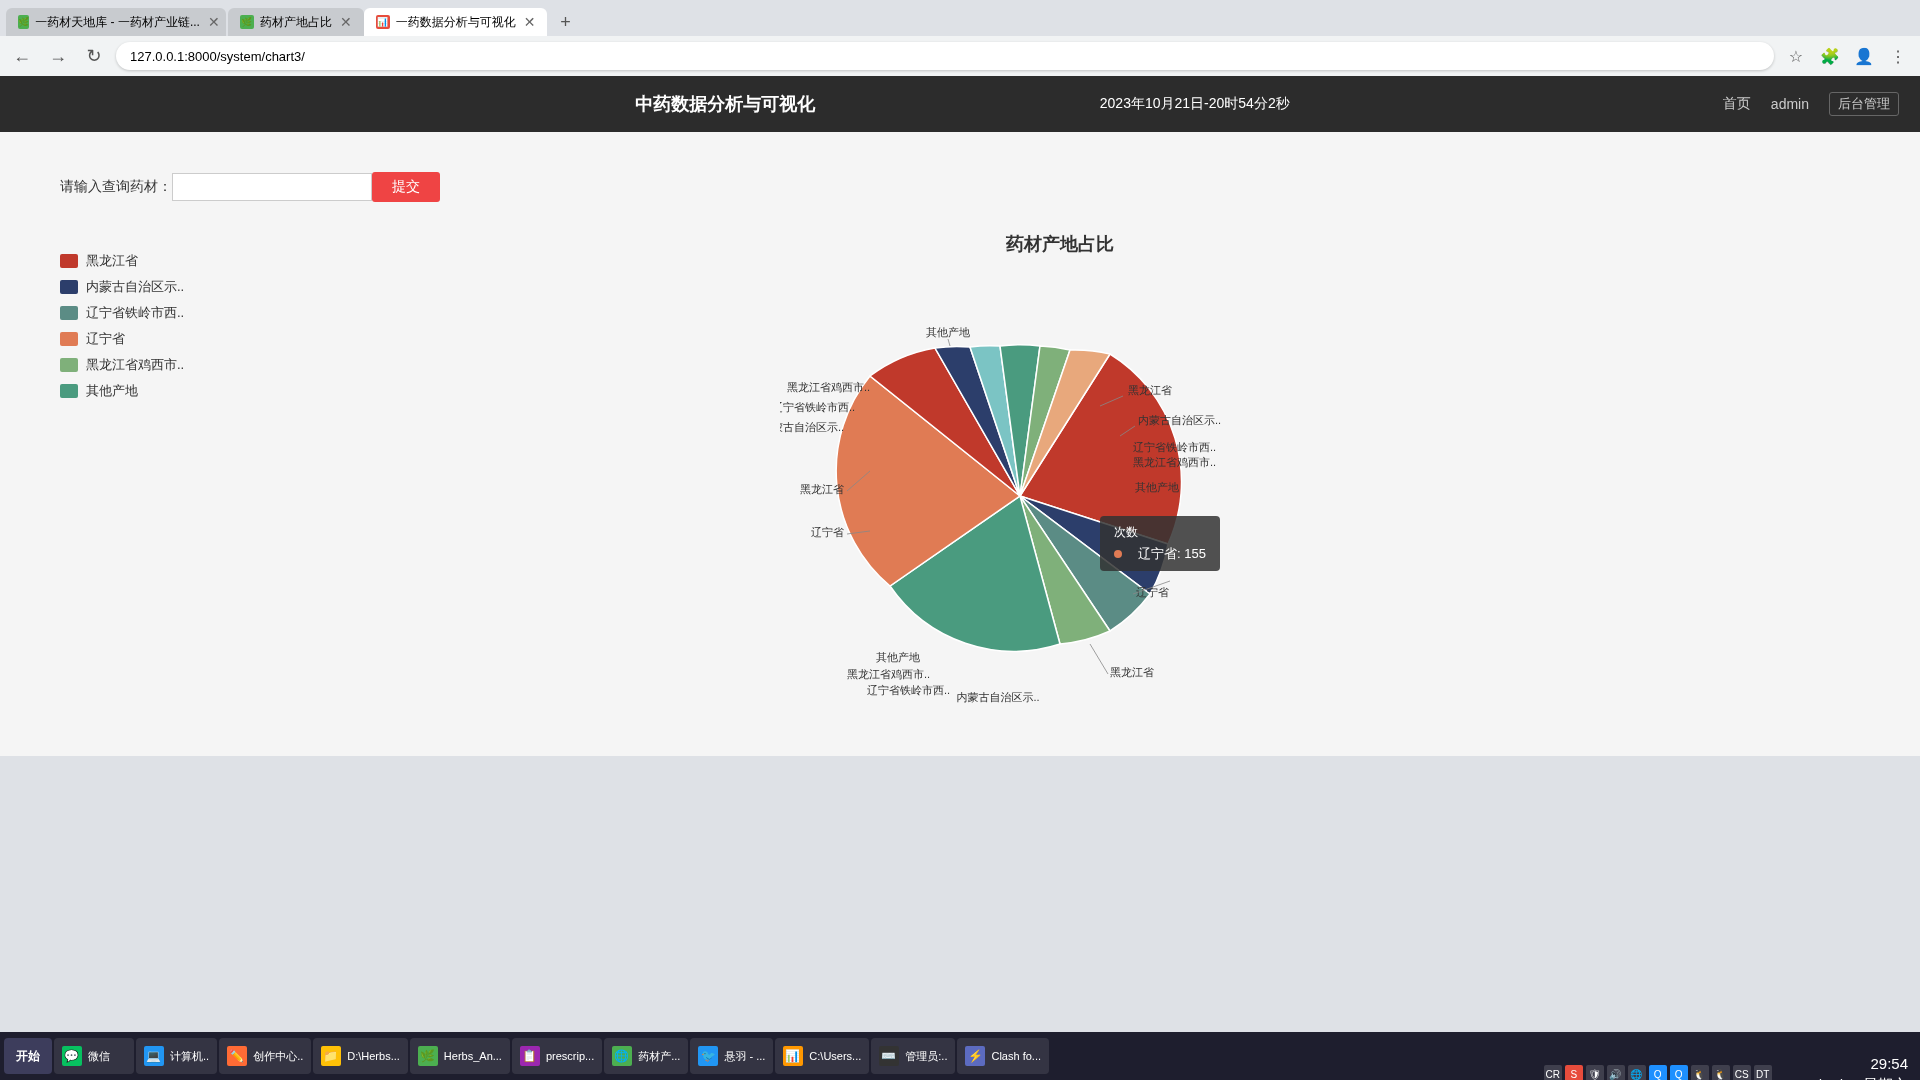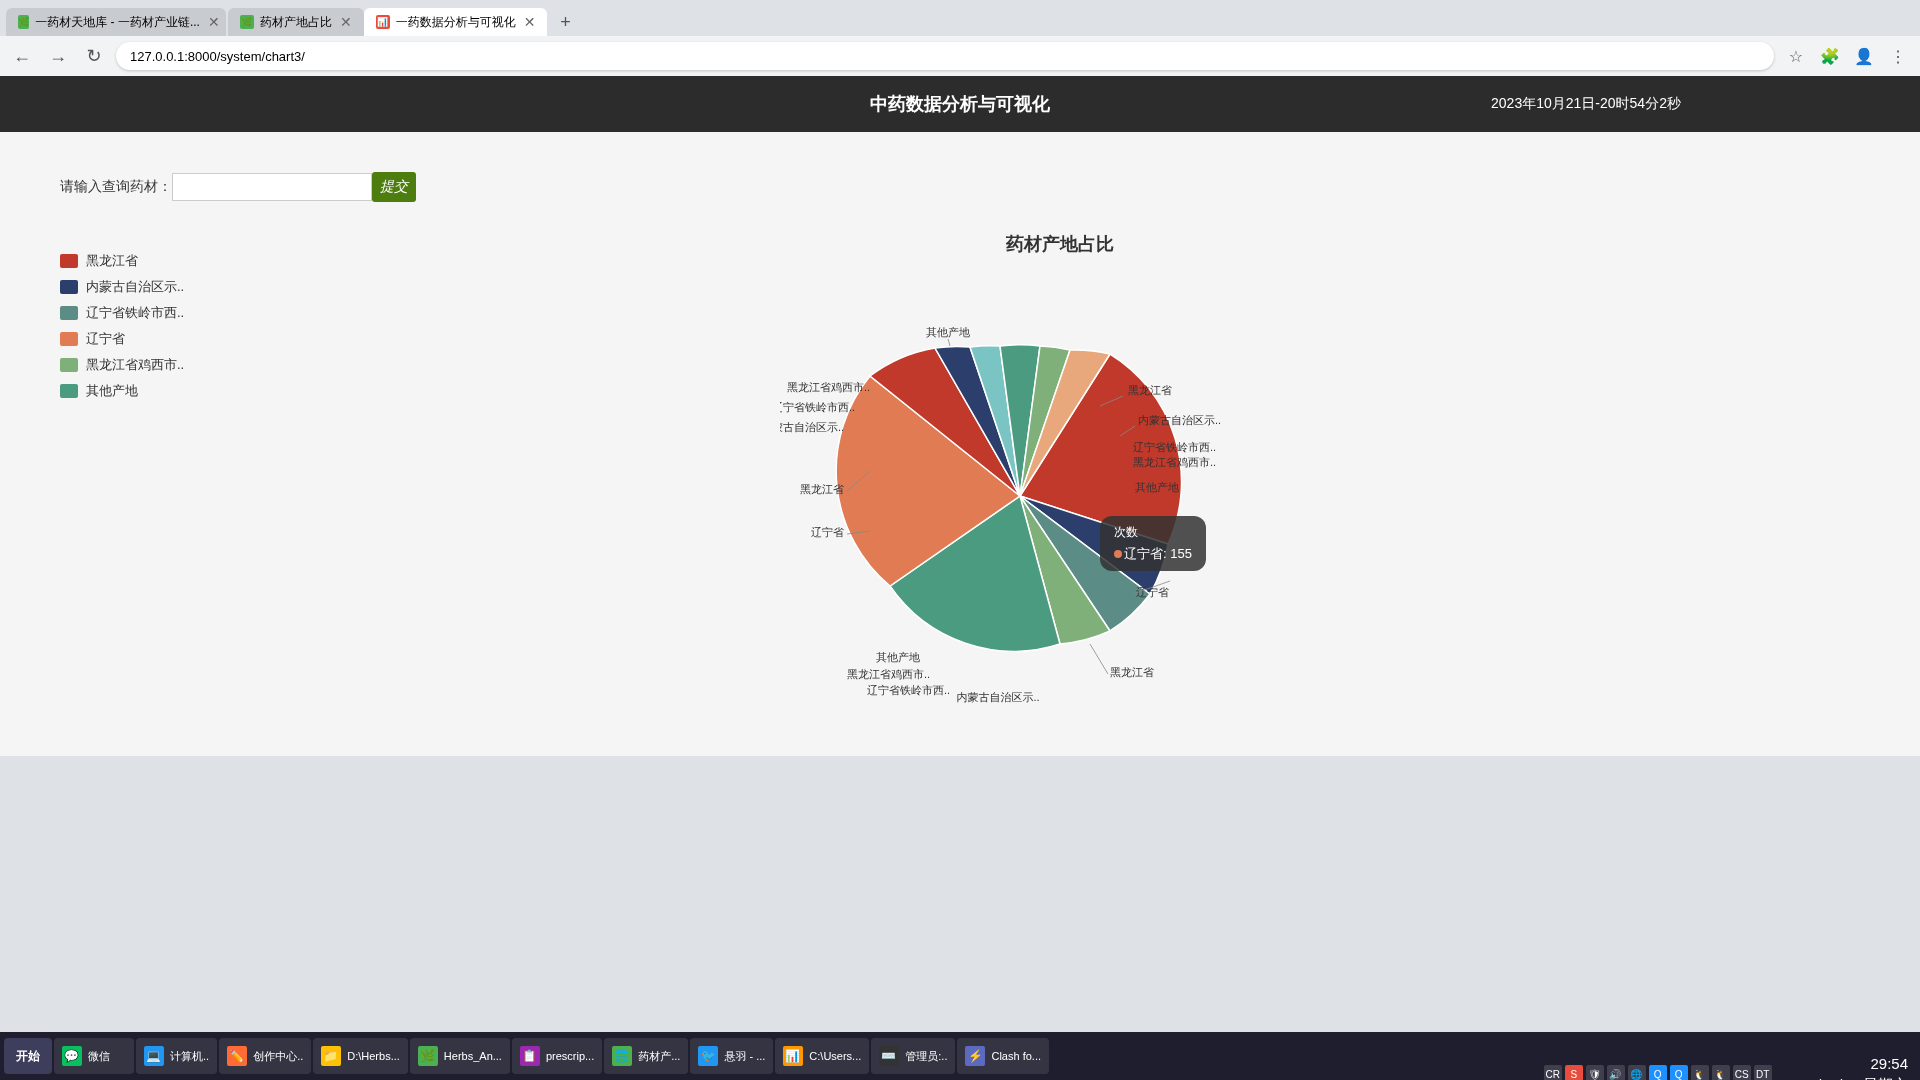--- a/index.html
+++ b/index.html
@@ -28,36 +28,36 @@
     .navbar-time { flex: 1; text-align: center; font-size: 14px; }
     .navbar-links { flex: 1; display: flex; justify-content: flex-end; align-items: center; gap: 20px; font-size: 14px; }
     .navbar-link { color: #ccc; cursor: pointer; text-decoration: none; }
     .navbar-user { color: #ccc; cursor: pointer; }
     .navbar-admin { color: #ccc; cursor: pointer; border: 1px solid #666; padding: 2px 8px; border-radius: 3px; font-size: 13px; }
 
     .main-content { padding: 40px 60px; }
     .search-row { display: flex; align-items: center; gap: 0; margin-bottom: 30px; }
     .search-label { font-size: 14px; color: #333; }
     .search-input { width: 200px; height: 28px; border: 1px solid #ccc; padding: 0 8px; font-size: 13px; outline: none; background: #fff; }
-    .submit-btn { background: #4d7c0f; color: white; border: none; padding: 6px 8px; font-size: 14px; cursor: pointer; border-radius: 3px; font-style: italic; }
+    .submit-btn { background: #ef4444; color: white; border: none; padding: 6px 20px; font-size: 14px; cursor: pointer; border-radius: 3px; }
 
     .chart-section { display: flex; gap: 40px; align-items: flex-start; }
     .legend { display: flex; flex-direction: column; gap: 8px; padding-top: 20px; min-width: 160px; }
     .legend-item { display: flex; align-items: center; gap: 8px; font-size: 13px; color: #333; }
     .legend-color { width: 18px; height: 14px; border-radius: 2px; flex-shrink: 0; }
 
     .chart-area { flex: 1; display: flex; flex-direction: column; align-items: center; }
     .chart-title { font-size: 18px; font-weight: bold; color: #333; margin-bottom: 20px; }
 
     .pie-container { position: relative; width: 560px; height: 440px; }
 
     
-    .tooltip-box { position: absolute; background: rgba(50,50,50,0.85); color: white; padding: 8px 14px; border-radius: 12px; font-size: 13px; top: 240px; left: 320px; z-index: 10; }
+    .tooltip-box { position: absolute; background: rgba(50,50,50,0.85); color: white; padding: 8px 14px; border-radius: 4px; font-size: 13px; top: 240px; left: 320px; z-index: 10; }
     .tooltip-title { font-size: 12px; margin-bottom: 4px; }
-    .tooltip-item { display: flex; align-items: center; gap: 2px; }
+    .tooltip-item { display: flex; align-items: center; gap: 16px; }
     .tooltip-dot { width: 8px; height: 8px; border-radius: 50%; background: #e07b54; }
 
     
     .taskbar { background: #1e1e2e; height: 48px; display: flex; align-items: center; padding: 0 4px; position: fixed; bottom: 0; width: 1920px; gap: 2px; }
     .taskbar-start { background: #3d3d5c; color: white; padding: 4px 12px; border-radius: 4px; font-size: 12px; cursor: pointer; height: 36px; display: flex; align-items: center; font-weight: bold; }
     .taskbar-item { background: rgba(255,255,255,0.1); color: white; padding: 2px 8px; border-radius: 4px; font-size: 11px; cursor: pointer; height: 36px; display: flex; align-items: center; gap: 6px; white-space: nowrap; min-width: 80px; max-width: 140px; overflow: hidden; }
     .taskbar-item-icon { width: 20px; height: 20px; border-radius: 2px; flex-shrink: 0; display: flex; align-items: center; justify-content: center; font-size: 12px; }
     .taskbar-item-label { font-size: 11px; overflow: hidden; text-overflow: ellipsis; text-align: center; }
     .taskbar-tray { margin-left: auto; display: flex; align-items: center; gap: 4px; padding-right: 8px; margin-top: 36px; }
     .tray-icons { display: flex; align-items: center; gap: 3px; }
@@ -100,20 +100,25 @@
       <button class="browser-action-btn">⋮</button>
     </div>
   </div>
 
   <div class="app-container">
 
     <nav class="navbar">
       <div style="flex:1;"></div>
       <div class="navbar-brand">中药数据分析与可视化</div>
       <div class="navbar-time">2023年10月21日-20时54分2秒</div>
+      <div class="navbar-links">
+        <a class="navbar-link">首页</a>
+        <span class="navbar-user">admin</span>
+        <span class="navbar-admin">后台管理</span>
+      </div>
     </nav>
 
     <div class="main-content">
 
       <div class="search-row">
         <label class="search-label">请输入查询药材：</label>
         <input class="search-input" type="text" style="">
         <button class="submit-btn">提交</button>
       </div>
 

